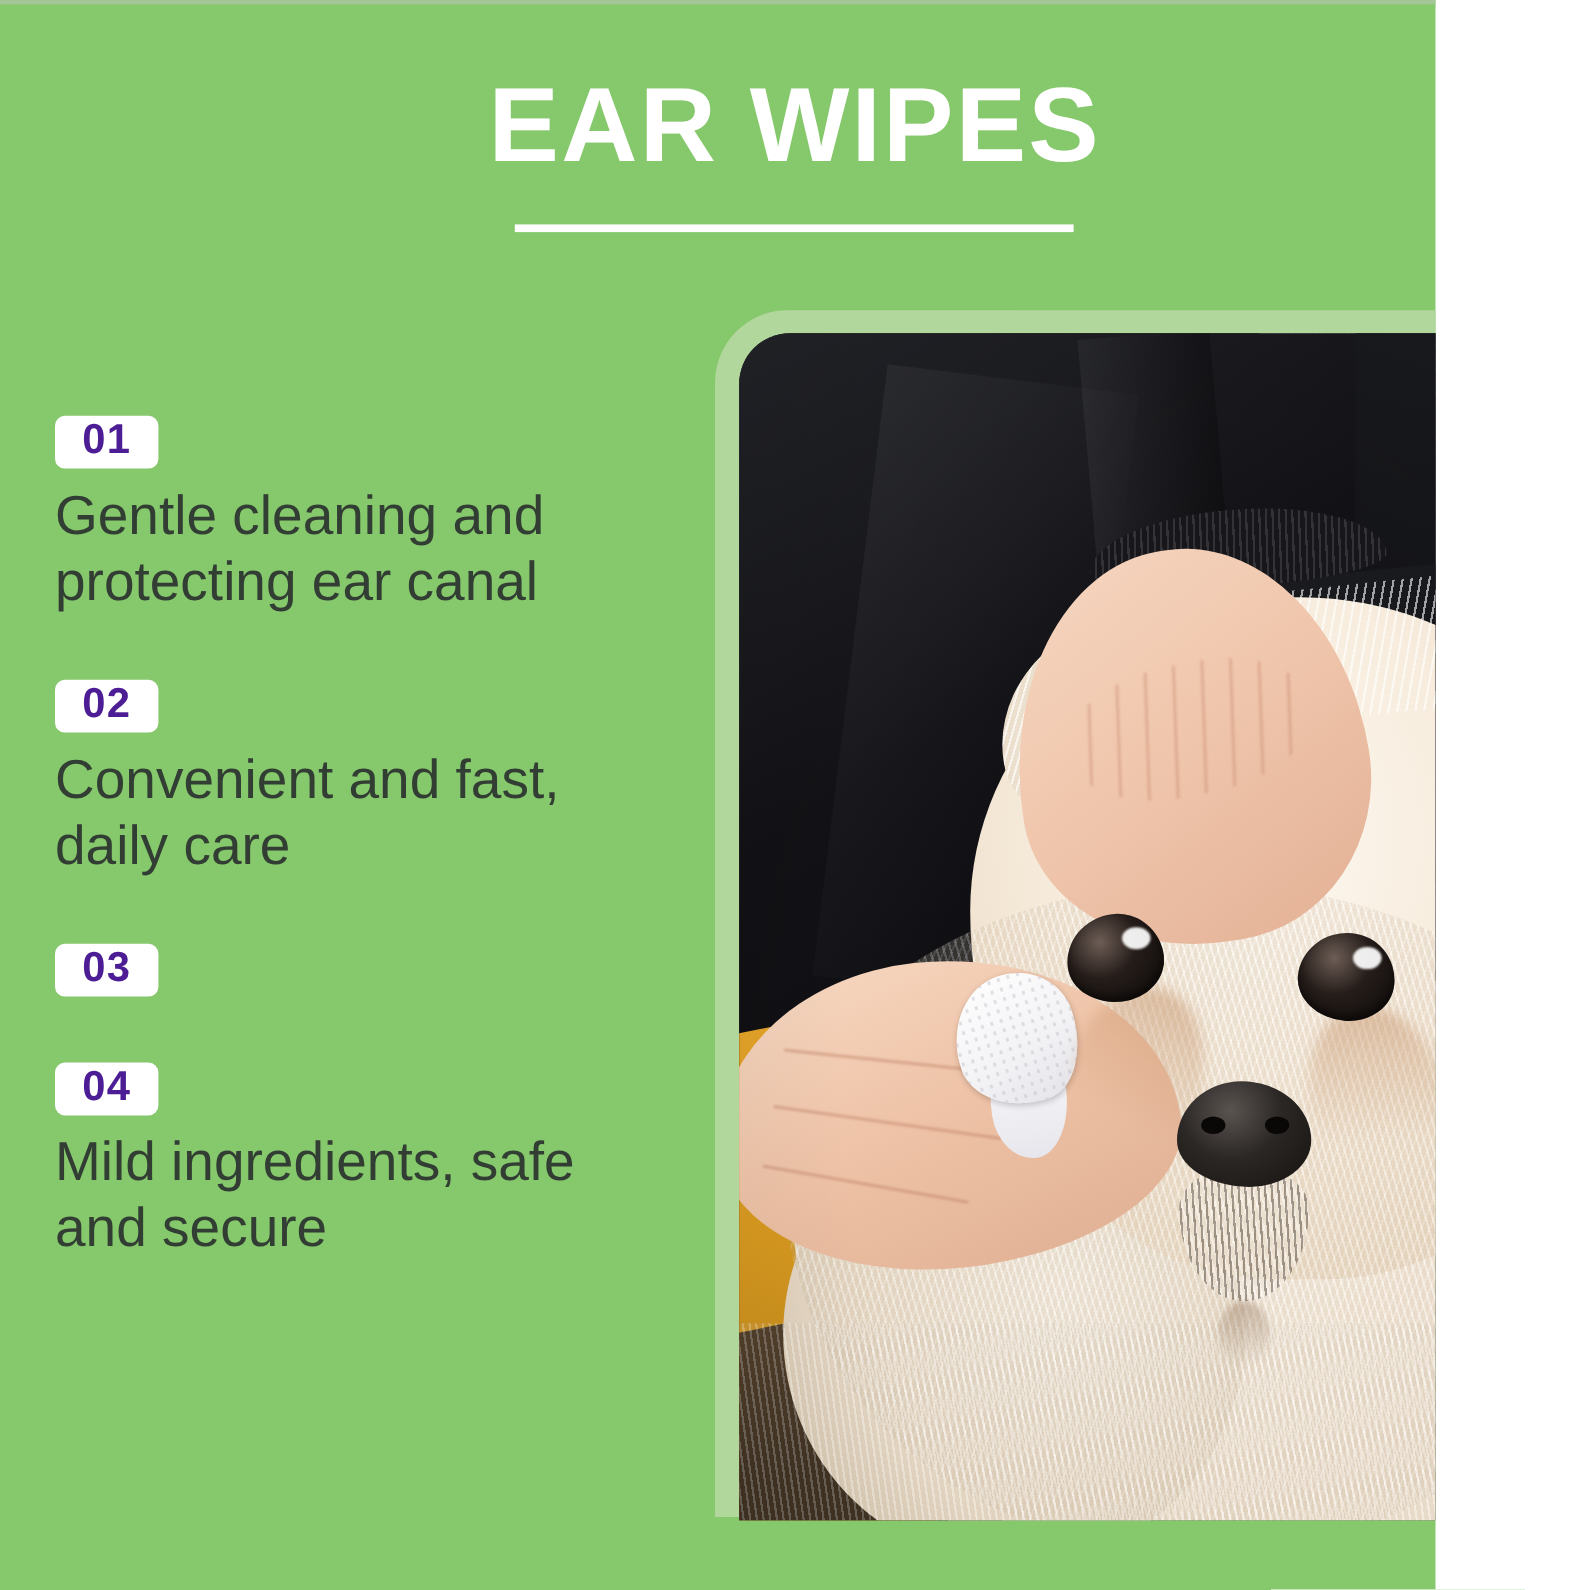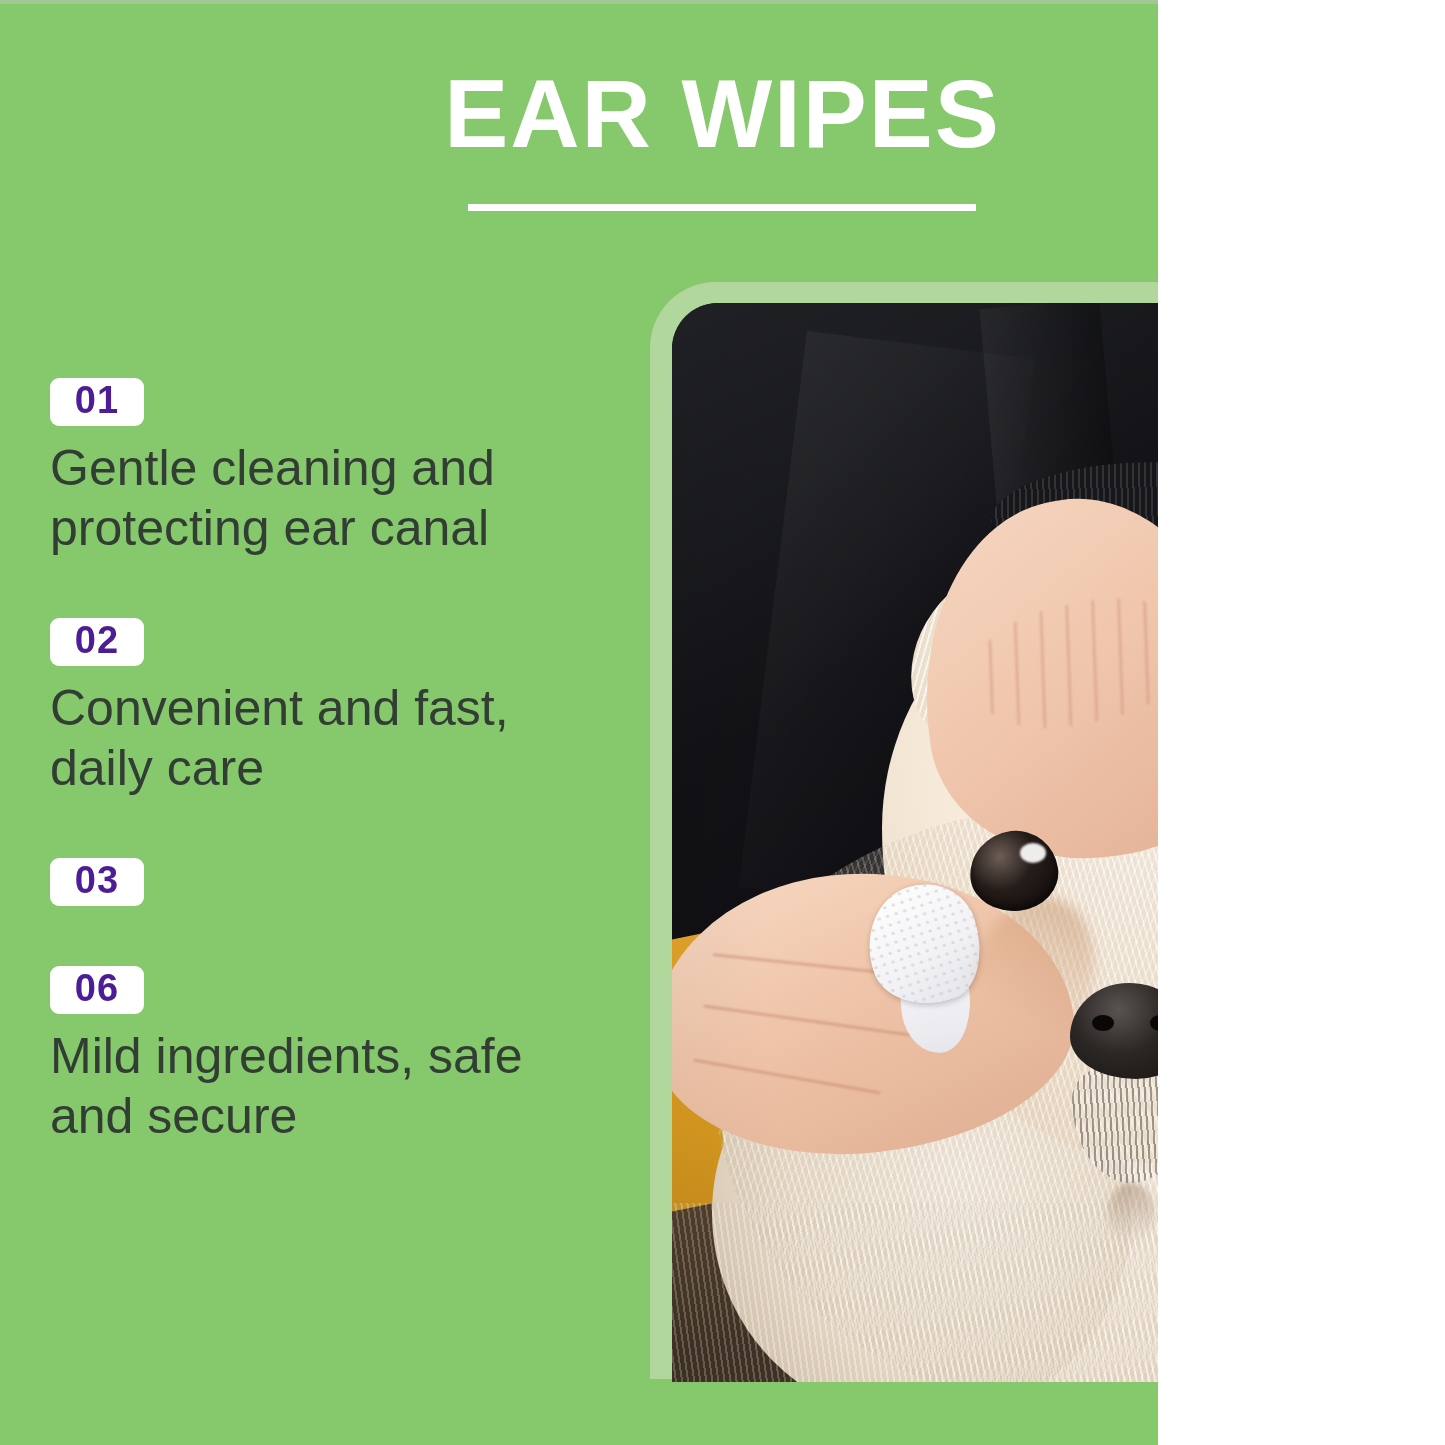--- a/index.html
+++ b/index.html
@@ -2,21 +2,21 @@
 <html><head>
 <meta charset="utf-8">
 <style>
   html, body {
     margin: 0;
     padding: 0;
     background: #ffffff;
   }
   #poster {
     position: relative;
-    width: 1158px;
+    width: 1305px;
     height: 1445px;
     overflow: hidden;
     background: #86c86c;
     font-family: "Liberation Sans", sans-serif;
   }
 
   
   .top-strip {
     position: absolute;
     top: 0; left: 0;
@@ -409,21 +409,21 @@
     </div>
 
     <div class="feature-item">
       <div class="feature-badge">
         <span class="feature-number">03</span>
       </div>
     </div>
 
     <div class="feature-item">
       <div class="feature-badge">
-        <span class="feature-number">06</span>
+        <span class="feature-number">04</span>
       </div>
       <div class="feature-text">Mild ingredients, safe and secure</div>
     </div>
 
   </div>
 
   <div class="photo-outline"></div>
   <div class="photo-frame">
     <div class="photo-scene">
 

